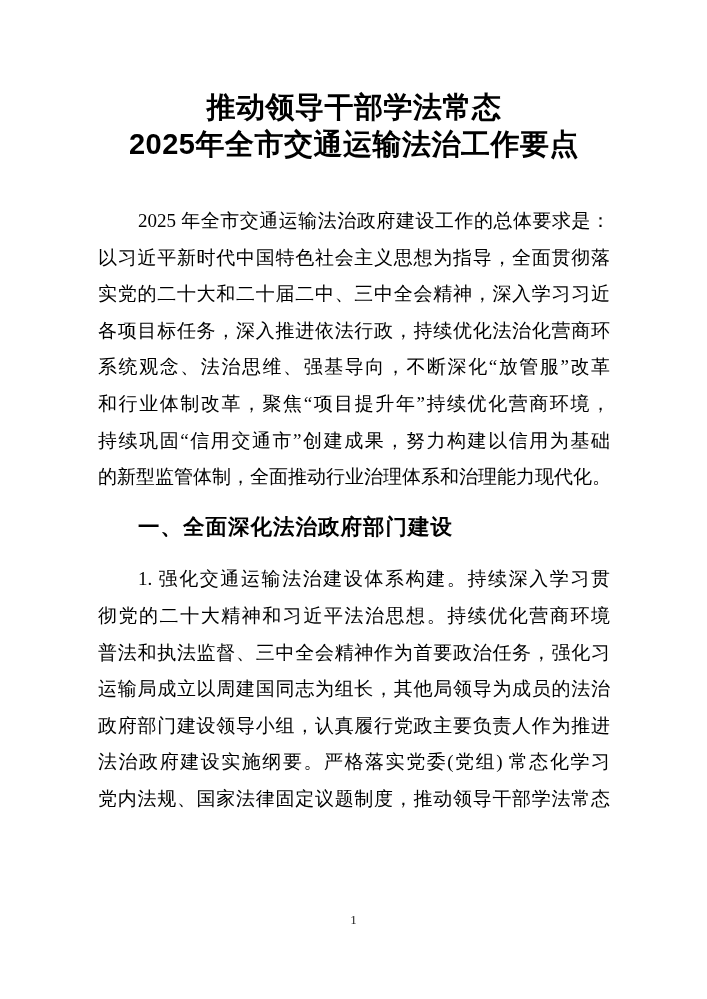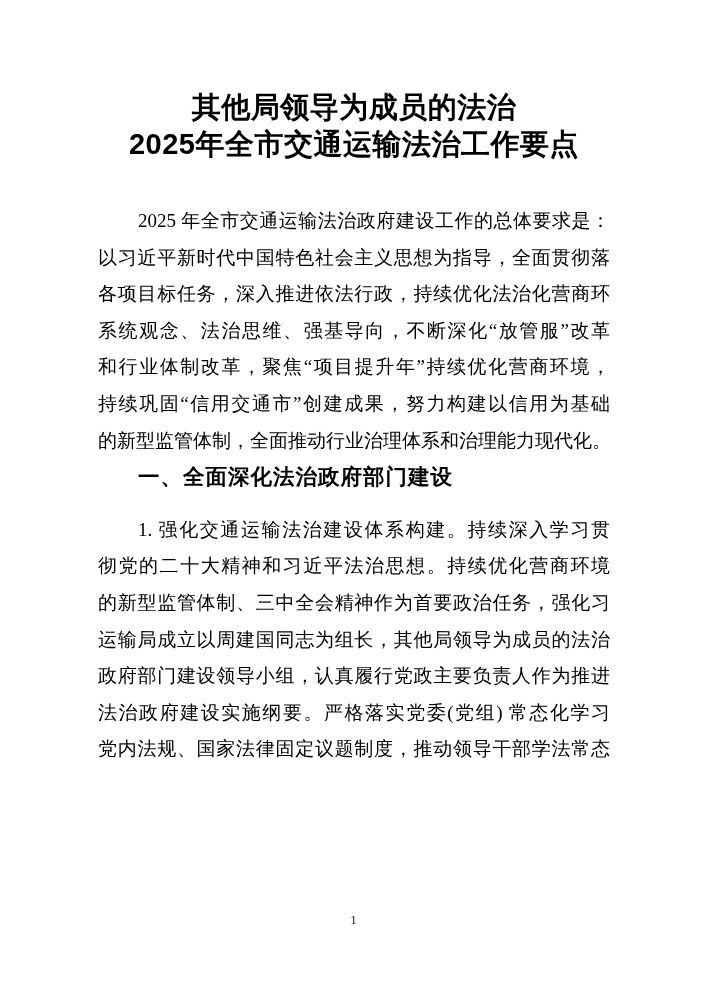--- a/index.html
+++ b/index.html
@@ -37,21 +37,21 @@
     text-align: justify;
     text-align-last: justify;
     text-justify: inter-character;
     white-space: nowrap;
   }
   .para .line.indent {
     text-indent: 40px;
   }
   .para-intro { margin-top: 40px; }
   .section-heading {
-    margin-top: 0;
+    margin-top: 13px;
     font-family: "Liberation Sans", "DejaVu Sans", sans-serif;
     font-weight: 700;
     font-size: 21.5px;
     line-height: 36.6px;
     text-indent: 40px;
     letter-spacing: 1px;
   }
   .para-section { margin-top: 16px; }
   .page-number {
     position: absolute;
@@ -63,40 +63,41 @@
     color: #222222;
   }
 </style>
 </head>
 <body>
 
 <div class="page">
   <div class="content">
 
     <div class="doc-title">
-      <div class="title-line">其他局领导为成员的法治</div>
+      <div class="title-line">推动领导干部学法常态</div>
       <div class="title-line">2025年全市交通运输法治工作要点</div>
     </div>
 
     <div class="para para-intro">
       <div class="line indent">2025 年全市交通运输法治政府建设工作的总体要求是：</div>
       <div class="line">以习近平新时代中国特色社会主义思想为指导，全面贯彻落</div>
+      <div class="line">实党的二十大和二十届二中、三中全会精神，深入学习习近</div>
       <div class="line">各项目标任务，深入推进依法行政，持续优化法治化营商环</div>
       <div class="line">系统观念、法治思维、强基导向，不断深化“放管服”改革</div>
       <div class="line">和行业体制改革，聚焦“项目提升年”持续优化营商环境，</div>
       <div class="line">持续巩固“信用交通市”创建成果，努力构建以信用为基础</div>
       <div class="line">的新型监管体制，全面推动行业治理体系和治理能力现代化。</div>
     </div>
 
     <div class="section-heading">一、全面深化法治政府部门建设</div>
 
     <div class="para para-section">
       <div class="line indent">1. 强化交通运输法治建设体系构建。持续深入学习贯</div>
       <div class="line">彻党的二十大精神和习近平法治思想。持续优化营商环境</div>
-      <div class="line">的新型监管体制、三中全会精神作为首要政治任务，强化习</div>
+      <div class="line">普法和执法监督、三中全会精神作为首要政治任务，强化习</div>
       <div class="line">运输局成立以周建国同志为组长，其他局领导为成员的法治</div>
       <div class="line">政府部门建设领导小组，认真履行党政主要负责人作为推进</div>
       <div class="line">法治政府建设实施纲要。严格落实党委(党组) 常态化学习</div>
       <div class="line">党内法规、国家法律固定议题制度，推动领导干部学法常态</div>
     </div>
 
   </div>
 
   <div class="page-number">1</div>
 </div>

